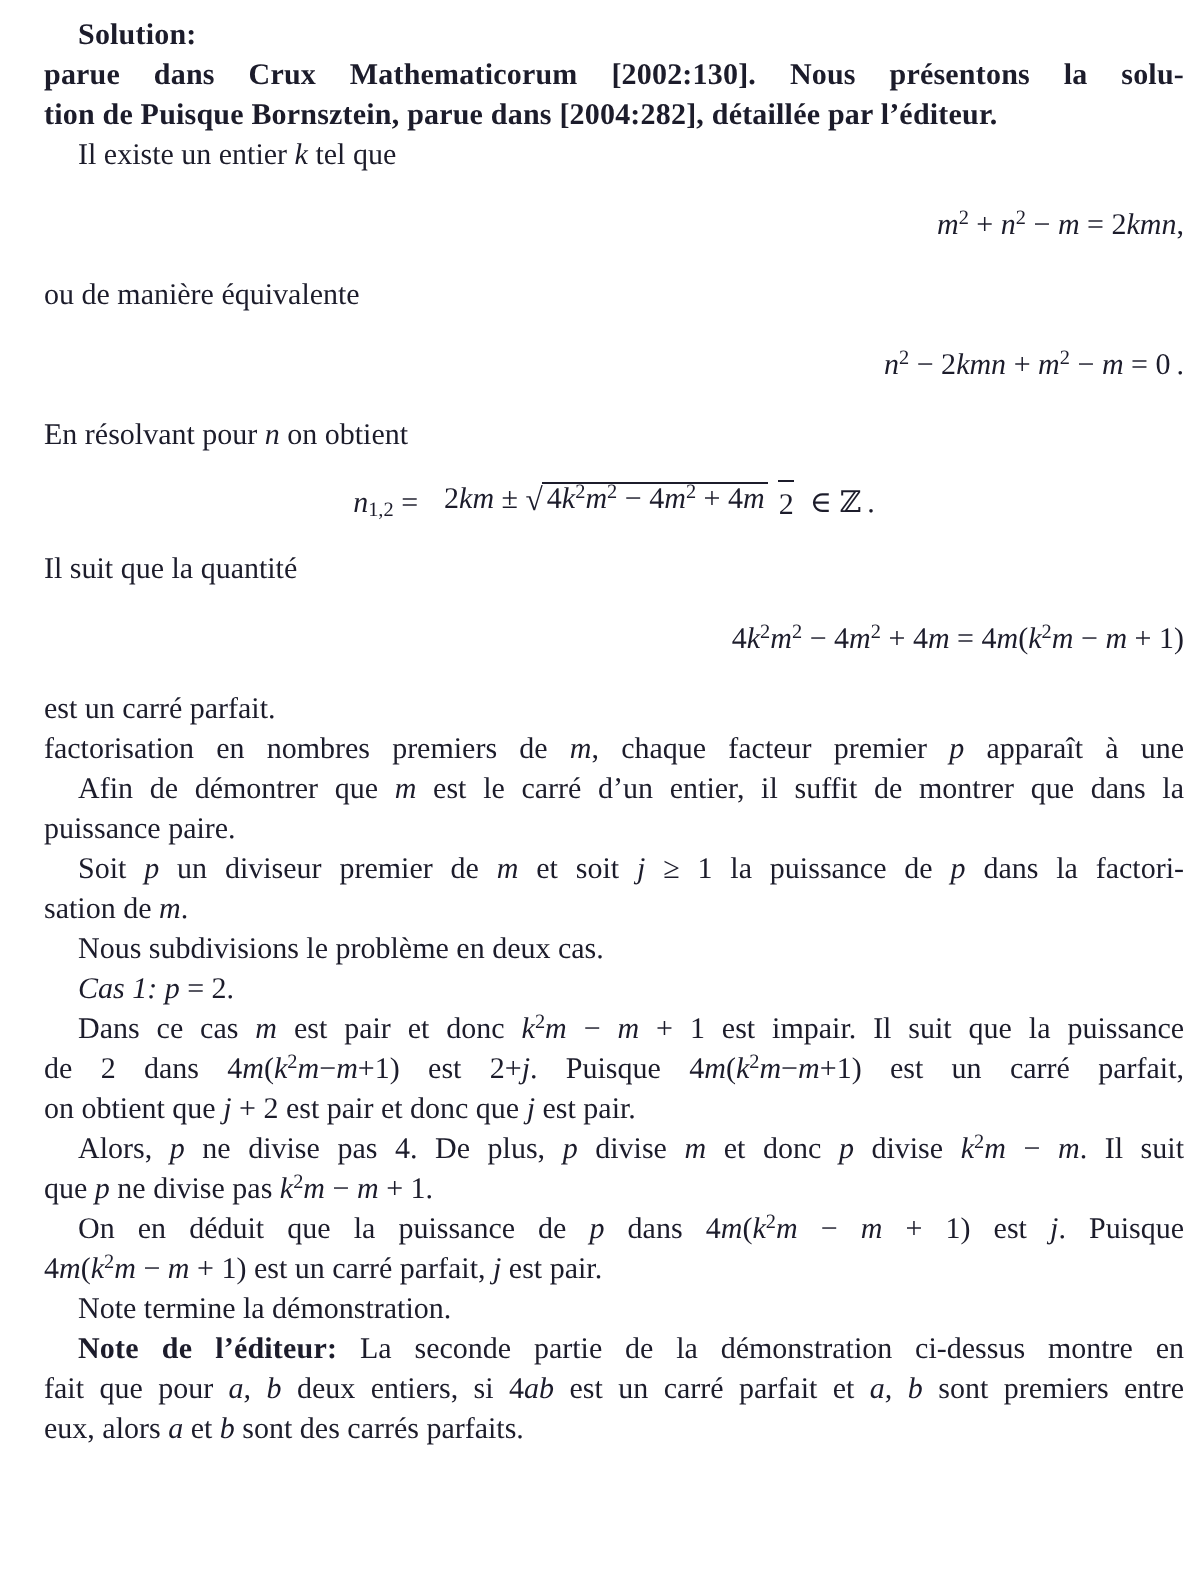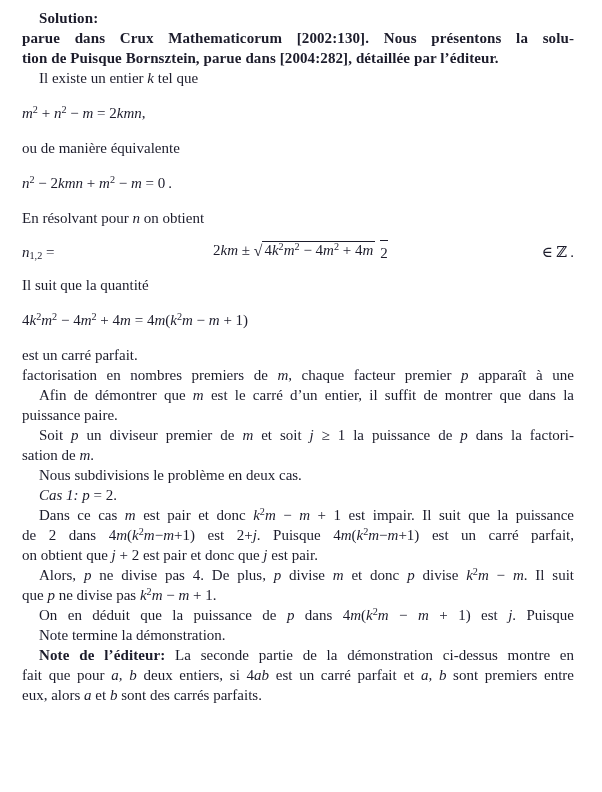--- a/index.html
+++ b/index.html
@@ -2,43 +2,43 @@
 <html><head>
 <meta charset="utf-8">
 <style>
   html, body {
     margin: 0; padding: 0;
     background: #ffffff;
   }
   .page {
     box-sizing: border-box;
     width: 602px; height: 792px;
-    padding: 8px 28px 0 22px;
+    padding: 8px 10px 0 22px;
     background: #ffffff;
     color: #1c1c2b;
     font-family: "Liberation Serif", "DejaVu Serif", serif;
     font-size: 15px;
     line-height: 20px;
     overflow: hidden;
   }
   .para { margin: 0; }
   .tl { white-space: normal; }
   .tl.ind { text-indent: 17px; }
   .tl.just { text-align: justify; text-align-last: justify; }
   b { font-weight: bold; letter-spacing: 0.1px; }
   i { font-style: italic; }
   sup { font-size: 68%; line-height: 0; vertical-align: 0.5em; }
   sub { font-size: 68%; line-height: 0; vertical-align: -0.2em; }
   .eq {
-    text-align: left;
+    text-align: right;
     margin: 15px 0;
   }
   .frac-wrap {
     display: flex;
-    justify-content: space-between;
+    justify-content: center;
     align-items: center;
     gap: 8px;
     margin: 12px 0;
   }
   .fr {
     display: inline-flex;
     flex-direction: row;
     align-items: center;
   }
   .fr .num { padding: 0 5px 3px 5px; }
@@ -113,20 +113,21 @@
         <div class="tl ind just">Dans ce cas <i>m</i> est pair et donc <i>k</i><sup>2</sup><i>m</i> − <i>m</i> + 1 est impair. Il suit que la puissance</div>
         <div class="tl just">de 2 dans 4<i>m</i>(<i>k</i><sup>2</sup><i>m</i>−<i>m</i>+1) est 2+<i>j</i>. Puisque 4<i>m</i>(<i>k</i><sup>2</sup><i>m</i>−<i>m</i>+1) est un carré parfait,</div>
         <div class="tl">on obtient que <i>j</i> + 2 est pair et donc que <i>j</i> est pair.</div>
       </div>
       <div class="para">
         <div class="tl ind just">Alors, <i>p</i> ne divise pas 4. De plus, <i>p</i> divise <i>m</i> et donc <i>p</i> divise <i>k</i><sup>2</sup><i>m</i> − <i>m</i>. Il suit</div>
         <div class="tl">que <i>p</i> ne divise pas <i>k</i><sup>2</sup><i>m</i> − <i>m</i> + 1.</div>
       </div>
       <div class="para">
         <div class="tl ind just">On en déduit que la puissance de <i>p</i> dans 4<i>m</i>(<i>k</i><sup>2</sup><i>m</i> − <i>m</i> + 1) est <i>j</i>. Puisque</div>
+        <div class="tl">4<i>m</i>(<i>k</i><sup>2</sup><i>m</i> − <i>m</i> + 1) est un carré parfait, <i>j</i> est pair.</div>
       </div>
       <div class="para">
         <div class="tl ind">Note termine la démonstration.</div>
       </div>
       <div class="para">
         <div class="tl ind just"><b>Note de l’éditeur:</b> La seconde partie de la démonstration ci-dessus montre en</div>
         <div class="tl just">fait que pour <i>a, b</i> deux entiers, si 4<i>ab</i> est un carré parfait et <i>a, b</i> sont premiers entre</div>
         <div class="tl">eux, alors <i>a</i> et <i>b</i> sont des carrés parfaits.</div>
       </div>
     </div>

